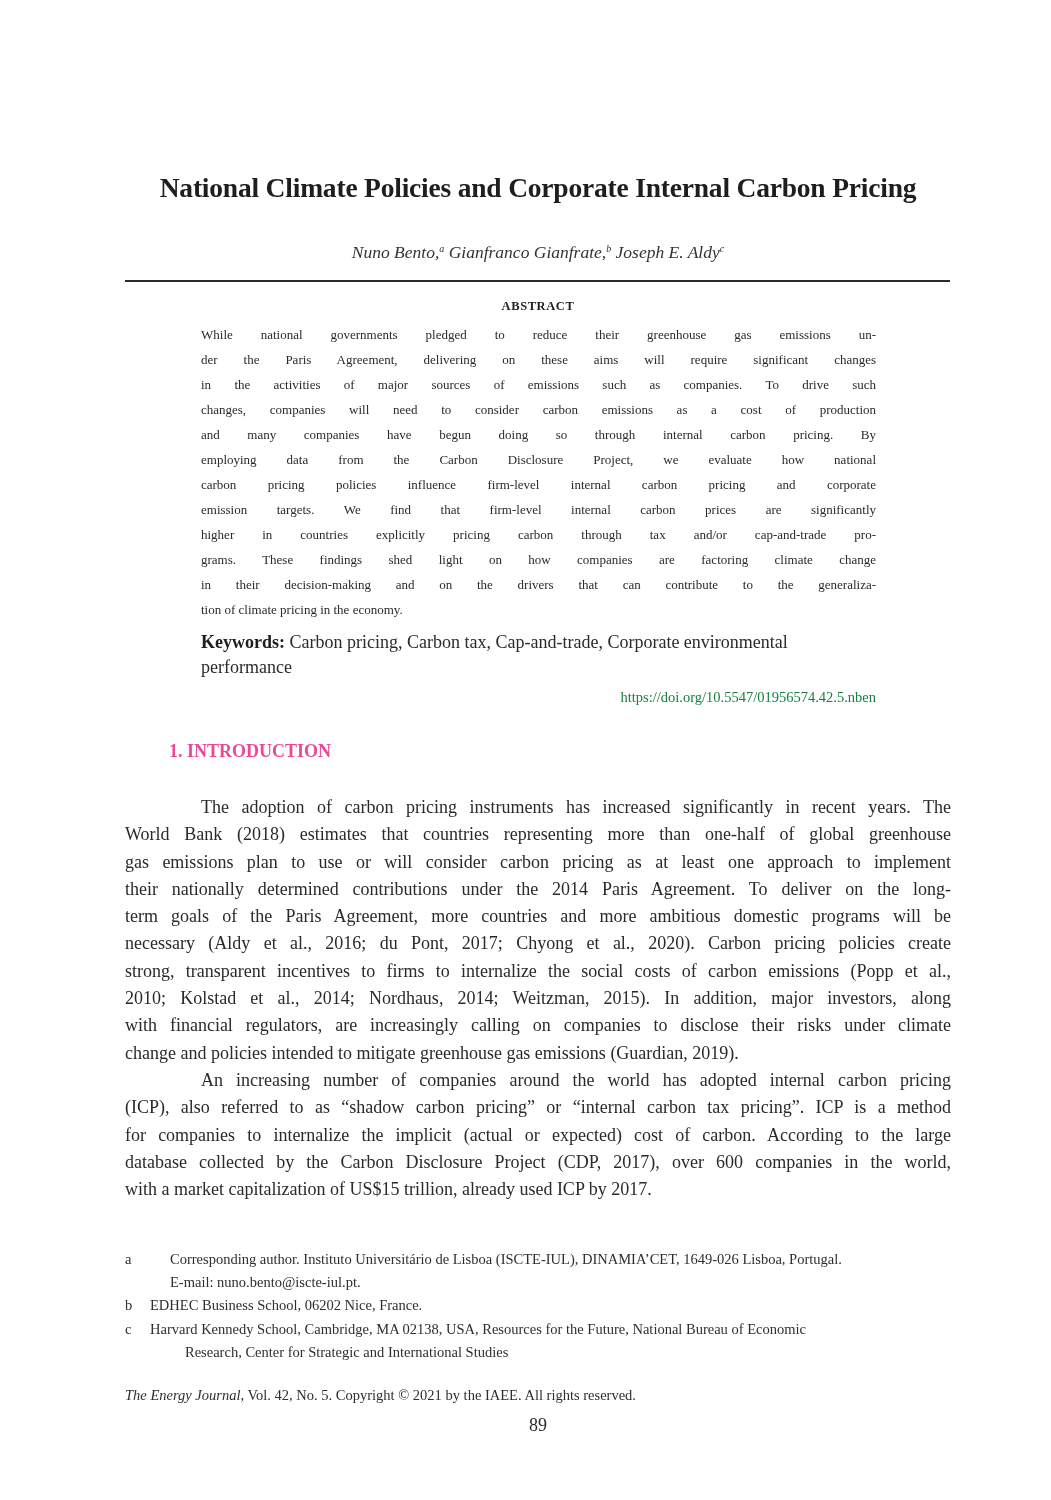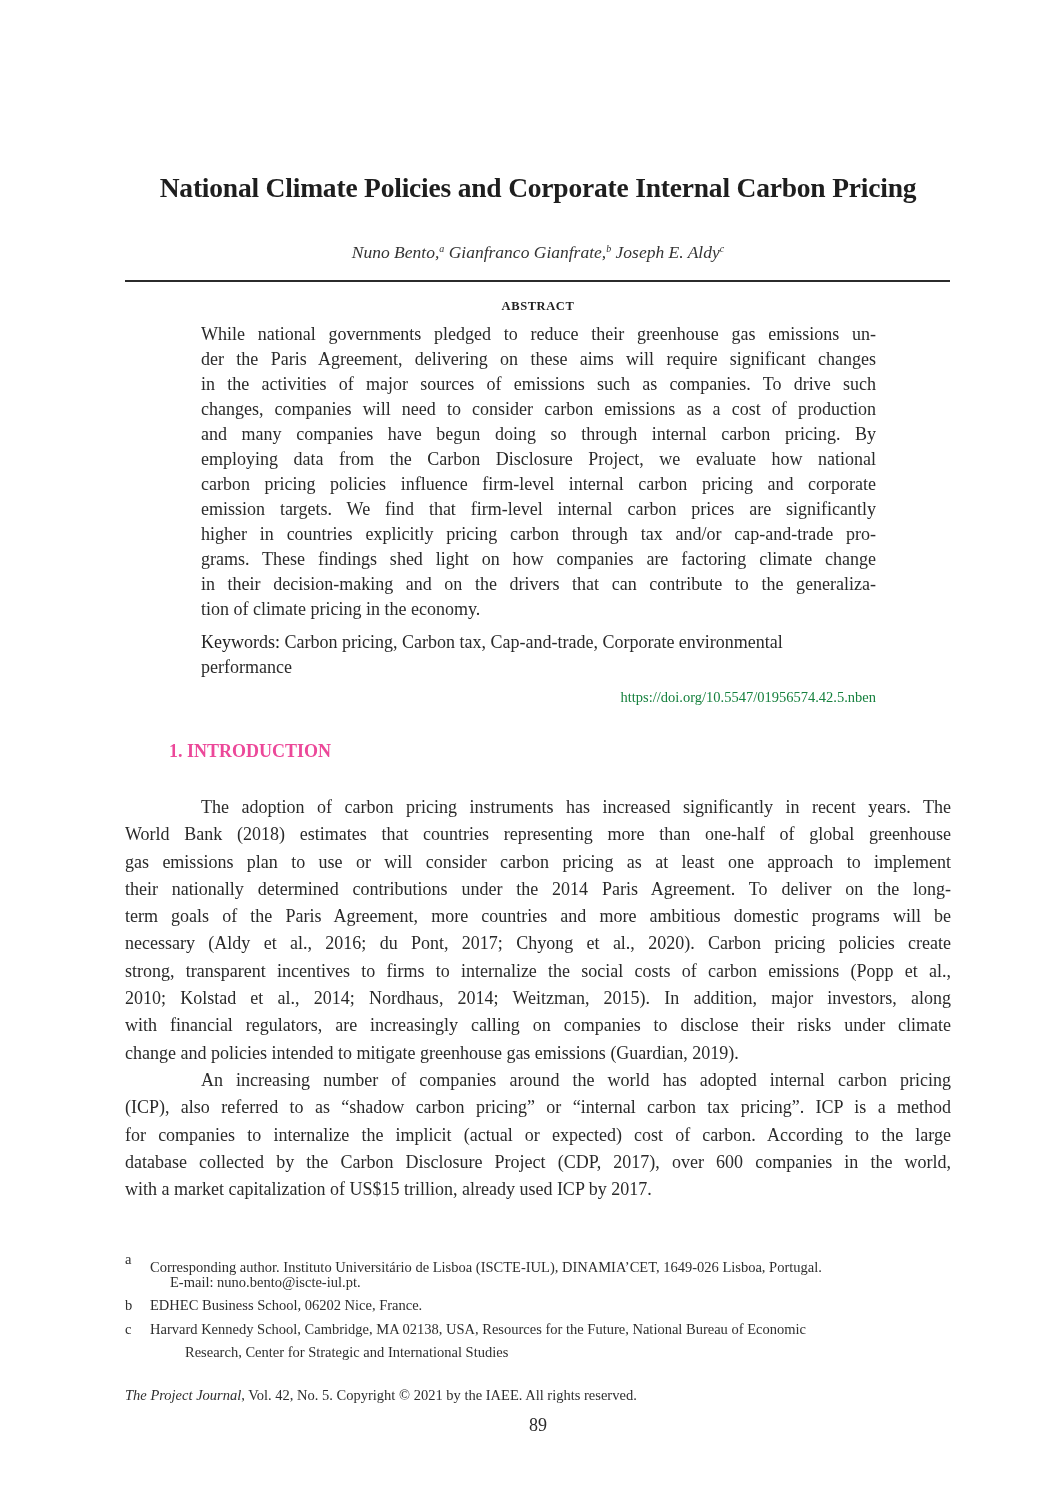--- a/index.html
+++ b/index.html
@@ -5,25 +5,25 @@
   html, body { margin: 0; padding: 0; background: #ffffff; }
   body { width: 1051px; height: 1500px; position: relative; overflow: hidden;
          font-family: "Liberation Serif", "DejaVu Serif", serif; color: #222222; }
   .abs { position: absolute; }
   .title { left: 0; width: 1076px; top: 172px; text-align: center; font-size: 27.5px; font-weight: bold;
            color: #1e1e1e; letter-spacing: -0.2px; }
   .authors { left: 0; width: 1076px; top: 242px; text-align: center; font-size: 17.5px; font-style: italic; color: #333; }
   .authors sup { font-size: 10px; vertical-align: 6px; }
   .rule { left: 125px; width: 825px; top: 280px; height: 2px; background: #2b2b2b; }
   .abs-head { left: 0; width: 1076px; top: 299px; text-align: center; font-size: 12.5px; font-weight: bold; letter-spacing: 0.6px; color: #222; }
-  .abstract { left: 201px; width: 675px; top: 322px; font-size: 18px; line-height: 25px; text-align: justify; color: #2a2a2a; }
+  .abstract { left: 201px; width: 675px; top: 322px; font-size: 13px; line-height: 25px; text-align: justify; color: #2a2a2a; }
   .abstract .ln { display: block; white-space: nowrap; text-align-last: justify; height: 25px; }
   .abstract .ln.last { text-align-last: left; }
   .keywords { left: 201px; width: 675px; top: 630px; font-size: 18px; line-height: 25px; color: #2a2a2a; }
-  .keywords b { font-weight: normal; color: #1e1e1e; margin-top: 14px; }
+  .keywords b { font-weight: bold; color: #1e1e1e; margin-top: 14px; }
   .doi { left: 470px; width: 406px; top: 689px; text-align: right; font-size: 14.5px; color: #15803d; }
   .sec-head { left: 136px; top: 741px; font-size: 18px; font-weight: bold; color: #ec4899; margin-left: 33px; }
   .body { left: 125px; width: 826px; top: 794px; font-size: 18px; line-height: 27.3px; color: #2a2a2a; }
   .body .ln { display: block; white-space: nowrap; text-align: justify; text-align-last: justify; height: 27.3px; }
   .body .ln.last { text-align-last: left; }
   .body .ln.indent { padding-left: 76px; }
   .fn { left: 125px; width: 830px; font-size: 14.5px; line-height: 23px; color: #2e2e2e; }
   .fn .mark { position: absolute; left: 0; }
   .fn .txt { position: absolute; left: 25px; white-space: nowrap; }
   .journal { left: 125px; top: 1387px; font-size: 14.5px; color: #2e2e2e; }
@@ -79,28 +79,28 @@
   <span class="ln last">change and policies intended to mitigate greenhouse gas emissions (Guardian, 2019).</span>
   <span class="ln indent">An increasing number of companies around the world has adopted internal carbon pricing</span>
   <span class="ln">(ICP), also referred to as “shadow carbon pricing” or “internal carbon tax pricing”. ICP is a method</span>
   <span class="ln">for companies to internalize the implicit (actual or expected) cost of carbon. According to the large</span>
   <span class="ln">database collected by the Carbon Disclosure Project (CDP, 2017), over 600 companies in the world,</span>
   <span class="ln last">with a market capitalization of US$15 trillion, already used ICP by 2017.</span>
 </div>
 
 <div class="abs fn" style="top:1248px;">
   <span class="mark">a</span>
-  <span class="txt" style="top:8px;">Corresponding author. Instituto Universitário de Lisboa (ISCTE-IUL), DINAMIA’CET, 1649-026 Lisboa, Portugal.</span>
+  <span class="txt" style="top:0;margin-left:20px;">Corresponding author. Instituto Universitário de Lisboa (ISCTE-IUL), DINAMIA’CET, 1649-026 Lisboa, Portugal.</span>
   <span class="txt" style="top:23px;margin-left:20px;">E-mail: nuno.bento@iscte-iul.pt.</span>
 </div>
 <div class="abs fn" style="top:1294px;">
   <span class="mark">b</span>
   <span class="txt" style="top:0;">EDHEC Business School, 06202 Nice, France.</span>
 </div>
 <div class="abs fn" style="top:1318px;">
   <span class="mark">c</span>
   <span class="txt" style="top:0;">Harvard Kennedy School, Cambridge, MA 02138, USA, Resources for the Future, National Bureau of Economic</span>
   <span class="txt" style="top:23px;margin-left:35px;">Research, Center for Strategic and International Studies</span>
 </div>
 
-<div class="abs journal"><i>The Project Journal</i><span>, Vol. 42, No. 5. Copyright © 2021 by the IAEE. All rights reserved.</span></div>
+<div class="abs journal"><i>The Energy Journal</i><span>, Vol. 42, No. 5. Copyright © 2021 by the IAEE. All rights reserved.</span></div>
 
 <div class="abs pageno">89</div>
 
 </body></html>

